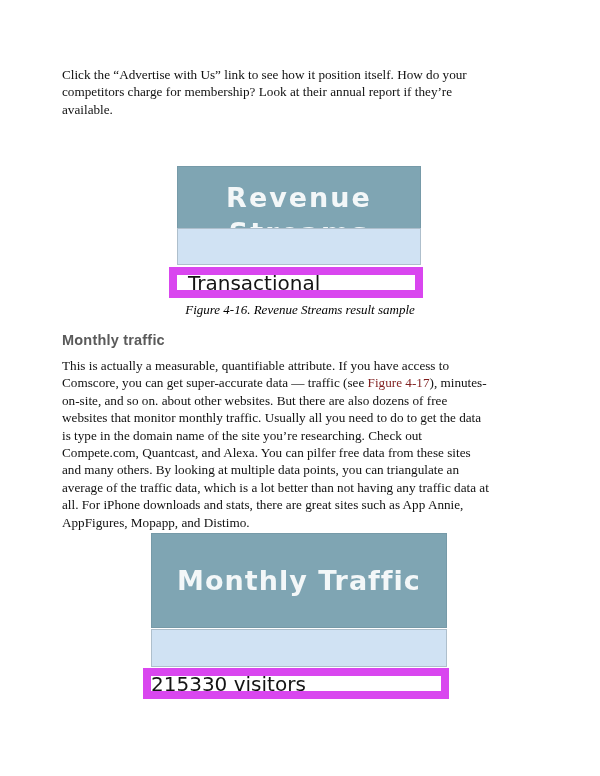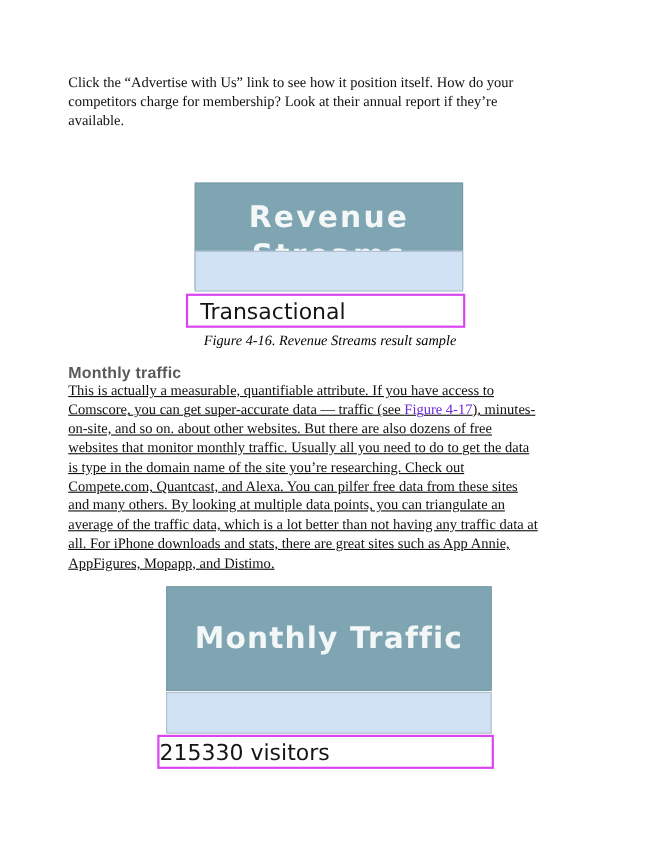--- a/index.html
+++ b/index.html
@@ -15,23 +15,23 @@
   }
   .body-text {
     position: absolute;
     margin: 0;
     font-size: 13.2px;
     line-height: 17.4px;
     white-space: pre;
     color: #101010;
   }
   .para1 { left: 62px; top: 66px; width: 500px; }
-  .para2 { left: 62px; top: 346px; width: 500px; text-decoration: underline; }
+  .para2 { left: 62px; top: 357px; width: 500px; }
   .fig-link {
-    color: #6d28d9;
+    color: #7f1d1d;
     text-decoration: none;
     cursor: pointer;
   }
   .section-heading {
     position: absolute;
     left: 62px;
     top: 332px;
     margin: 0;
     font-family: "Liberation Sans", "DejaVu Sans", sans-serif;
     font-size: 14.5px;
@@ -69,21 +69,21 @@
     box-sizing: border-box;
     background: #d0e2f3;
     border: 1px solid #aebfcc;
   }
   .fig1-band { left: 8px; top: 98px; width: 244px; height: 37px; }
   .fig2-band { left: 8px; top: 96px; width: 296px; height: 38px; }
   .card-answer {
     position: absolute;
     box-sizing: border-box;
     background: #ffffff;
-    border: 2px solid #d946ef;
+    border: 8px solid #d946ef;
     display: flex;
     align-items: center;
     font-family: "DejaVu Sans", "Liberation Sans", sans-serif;
     font-size: 20px;
     color: #141414;
   }
   .fig1-answer { left: 0; top: 137px; width: 254px; height: 31px; padding-left: 11px; }
   .fig2-answer { left: 0; top: 135px; width: 306px; height: 31px; }
   .caption {
     position: absolute;

